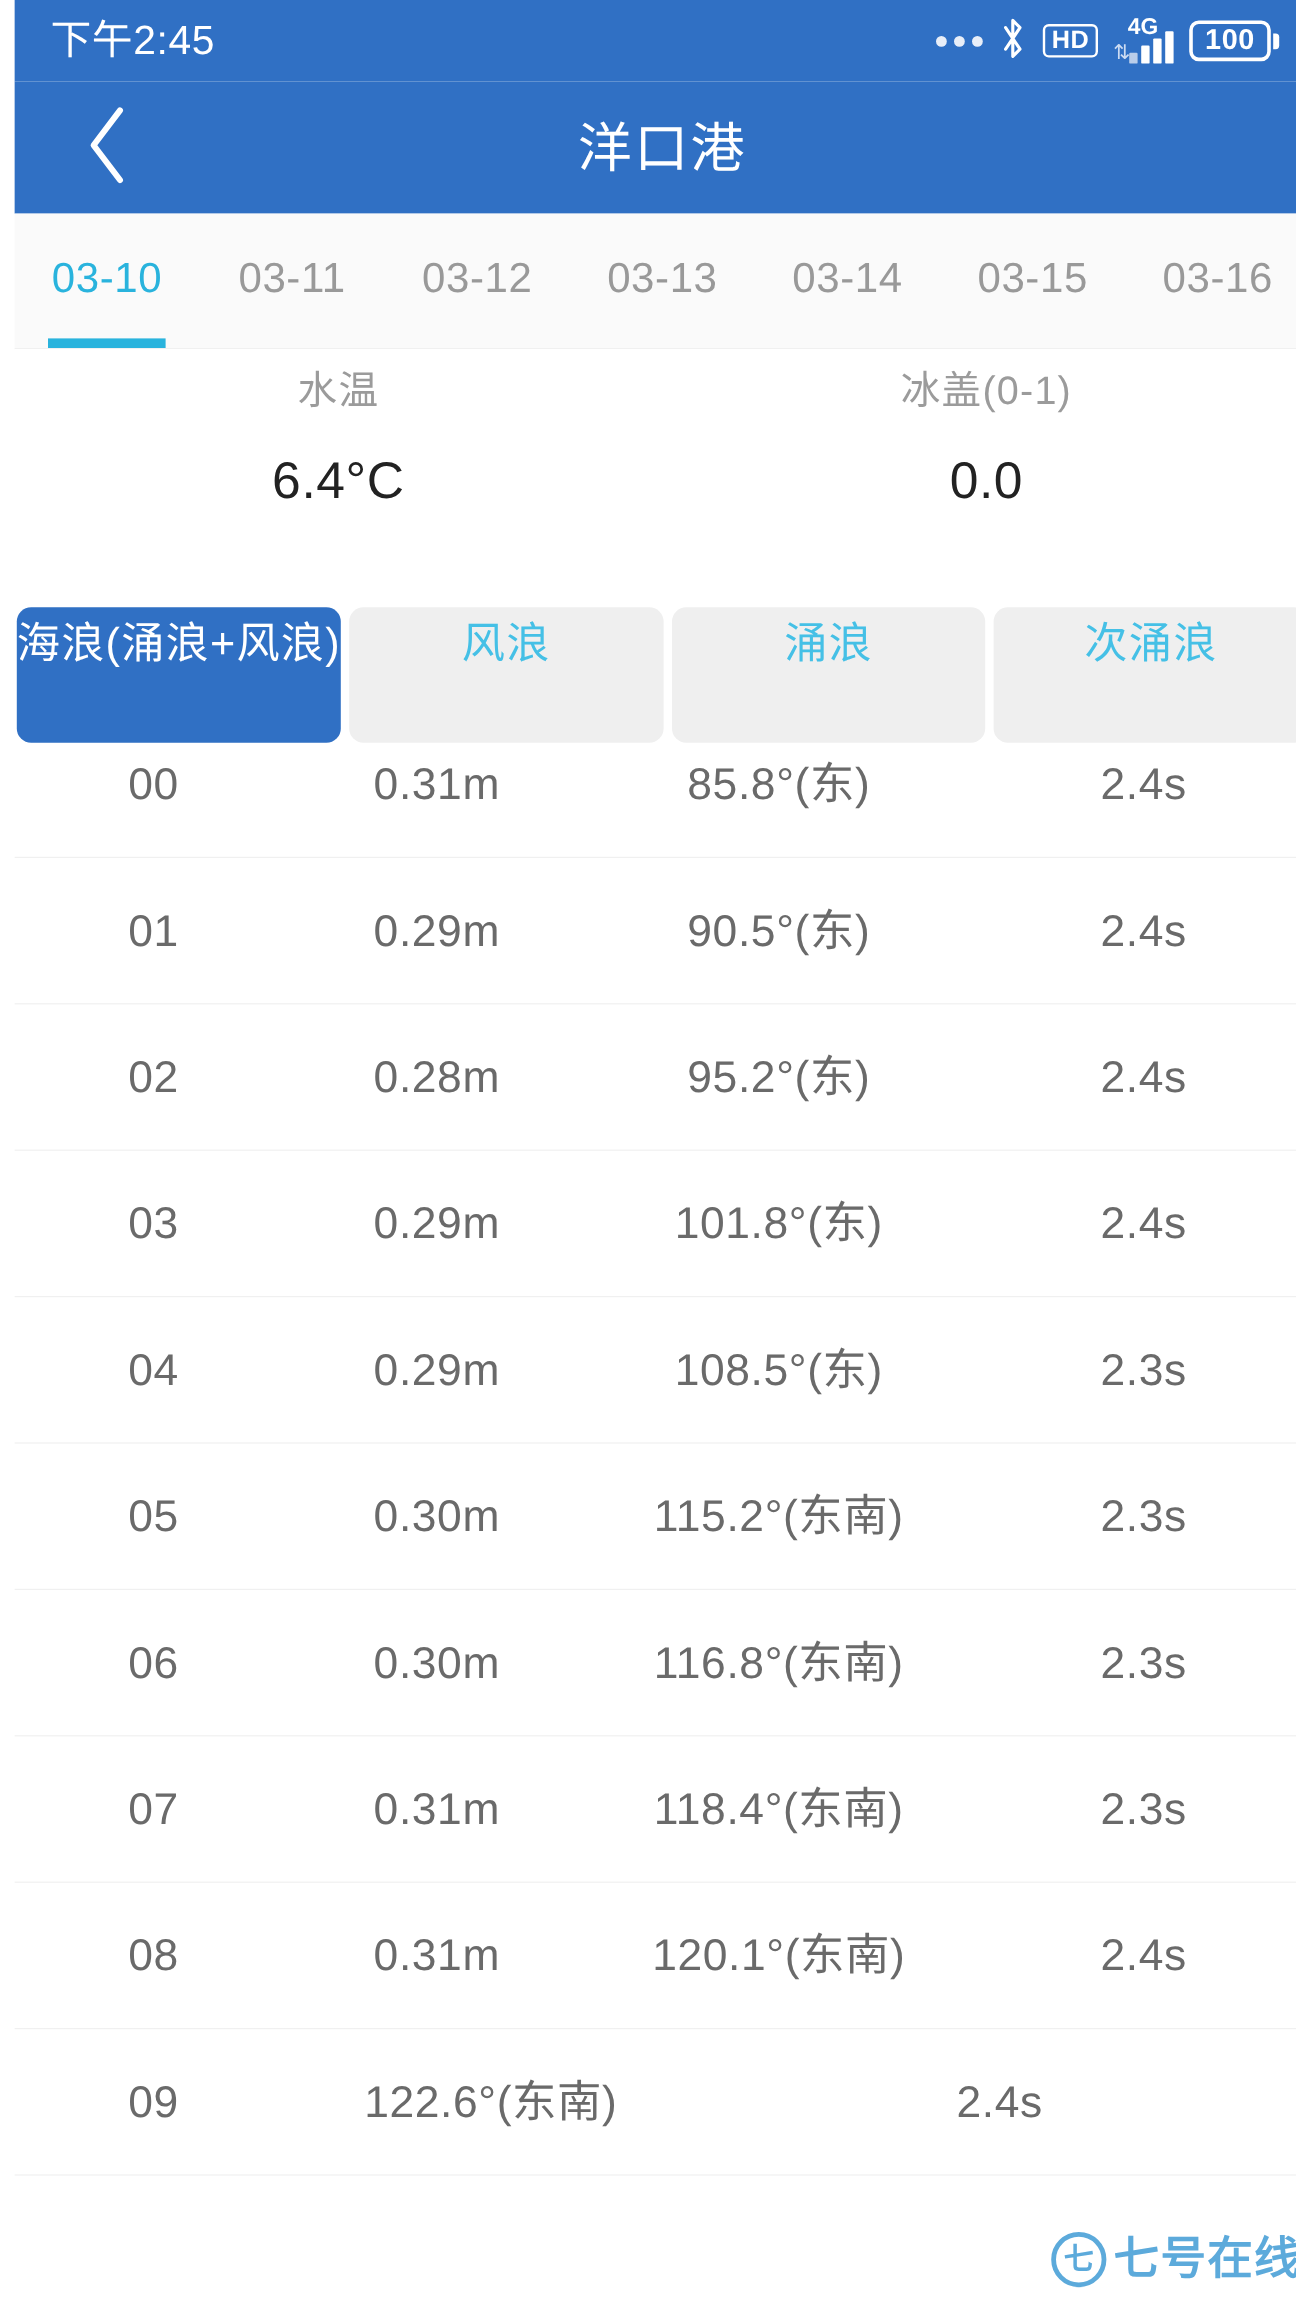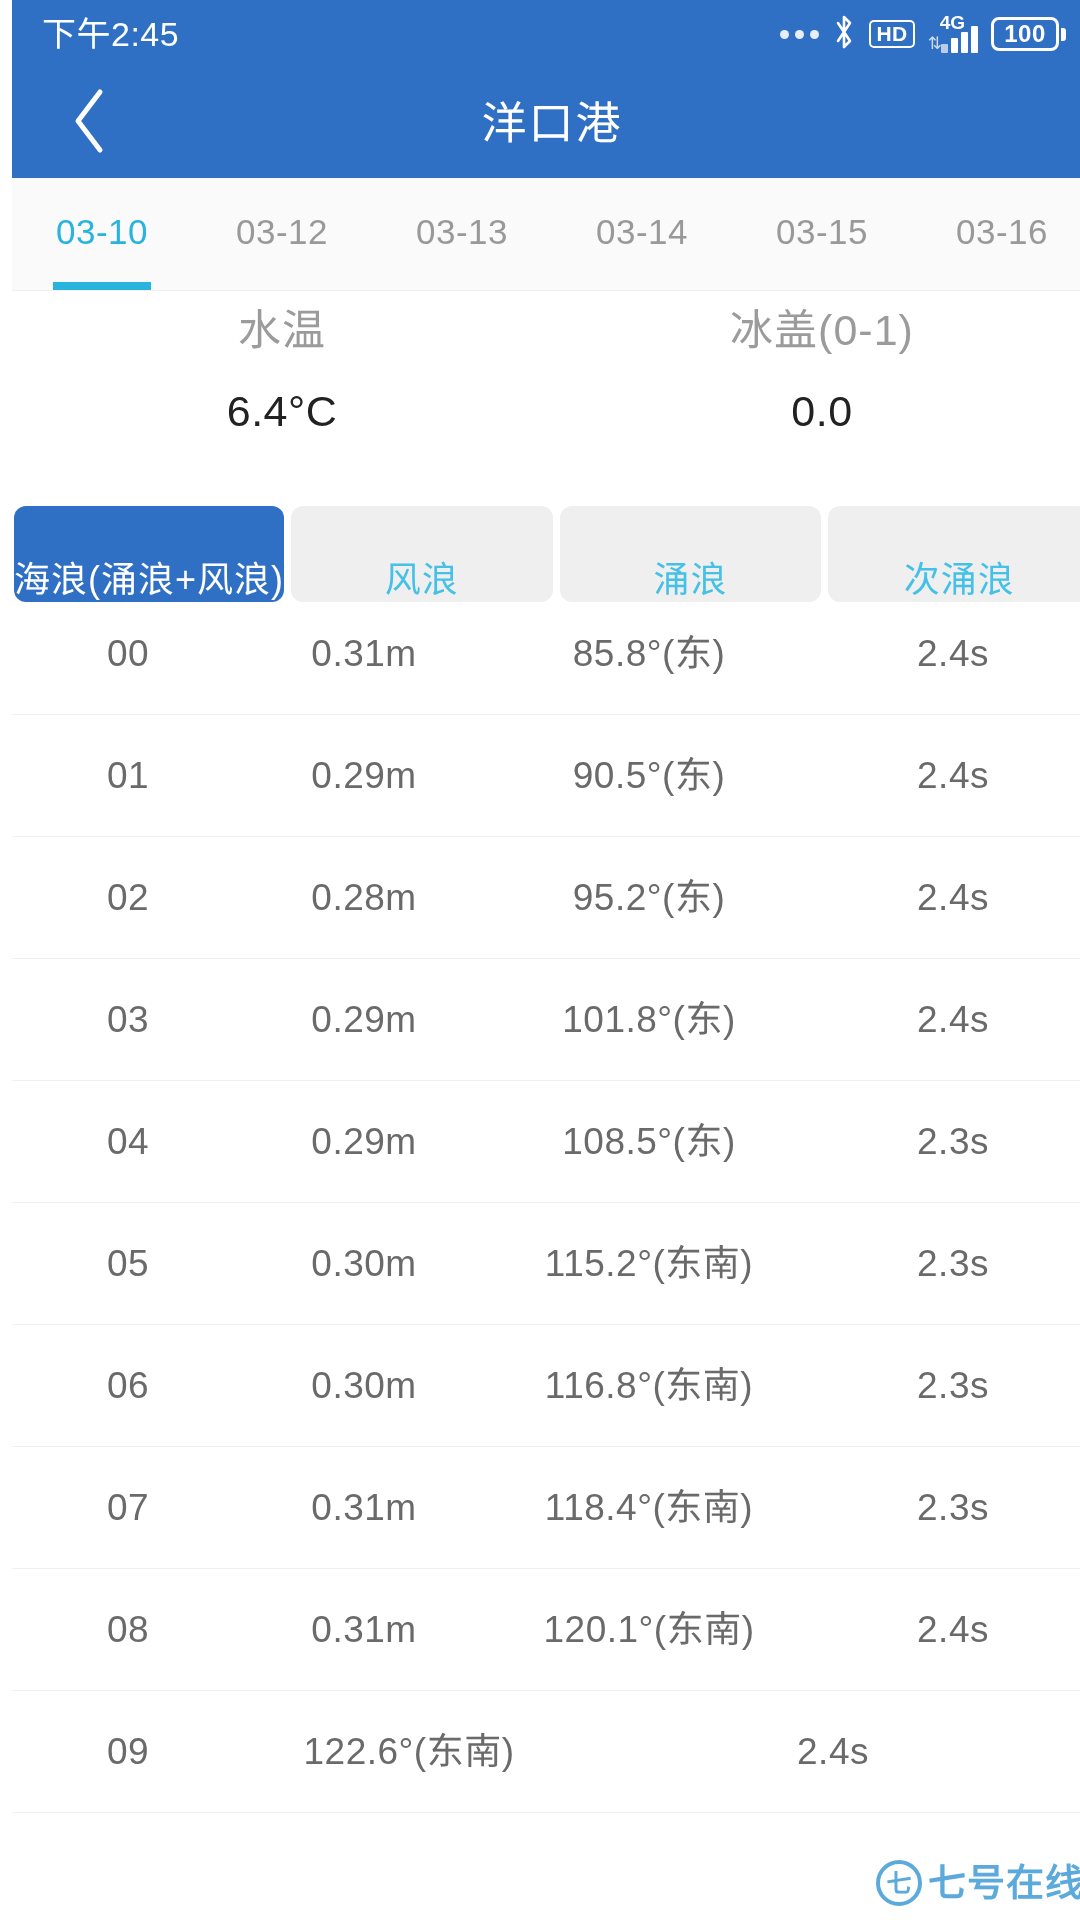--- a/index.html
+++ b/index.html
@@ -213,21 +213,21 @@
     padding-top: 18px;
     box-sizing: border-box;
   }
   .summary-cell {
     flex: 1 1 0;
     display: flex;
     flex-direction: column;
     align-items: center;
   }
   .summary-cell .s-label {
-    font-size: 43px;
+    font-size: 33px;
     color: #9b9b9b;
     line-height: 1;
     letter-spacing: 1px;
   }
   .summary-cell .s-value {
     margin-top: 38px;
     font-size: 43px;
     color: #222222;
     line-height: 1;
     letter-spacing: 0.5px;
@@ -239,24 +239,24 @@
     left: 0;
     top: 506px;
     width: 1080px;
     display: flex;
     gap: 7px;
     padding: 0 2px;
     box-sizing: border-box;
     z-index: 5;
   }
   .segment {
-    height: 96px;
+    height: 113px;
     border-radius: 12px;
     display: flex;
-    align-items: flex-end;
+    align-items: flex-start;
     justify-content: center;
     background: #efefef;
     color: #45C0E6;
     font-size: 36px;
     letter-spacing: 1px;
     box-sizing: border-box;
     white-space: nowrap;
   }
   .segment.seg-wide { flex: 0 0 252px; }
   .segment.seg-norm { flex: 1 1 0; }
@@ -383,20 +383,24 @@
     </div>
     <div class="nav-title">洋口港</div>
   </div>
 
   <div class="datetabs">
     <div class="datetab active">
       <span class="lbl">03-10</span>
       <span class="bar"></span>
     </div>
     <div class="datetab">
+      <span class="lbl">03-11</span>
+      <span class="bar"></span>
+    </div>
+    <div class="datetab">
       <span class="lbl">03-12</span>
       <span class="bar"></span>
     </div>
     <div class="datetab">
       <span class="lbl">03-13</span>
       <span class="bar"></span>
     </div>
     <div class="datetab">
       <span class="lbl">03-14</span>
       <span class="bar"></span>

